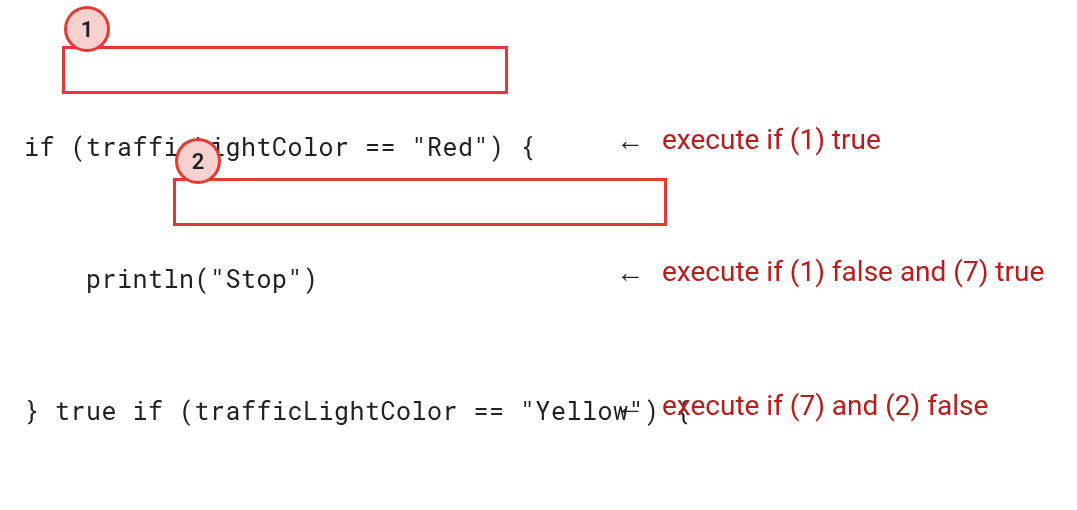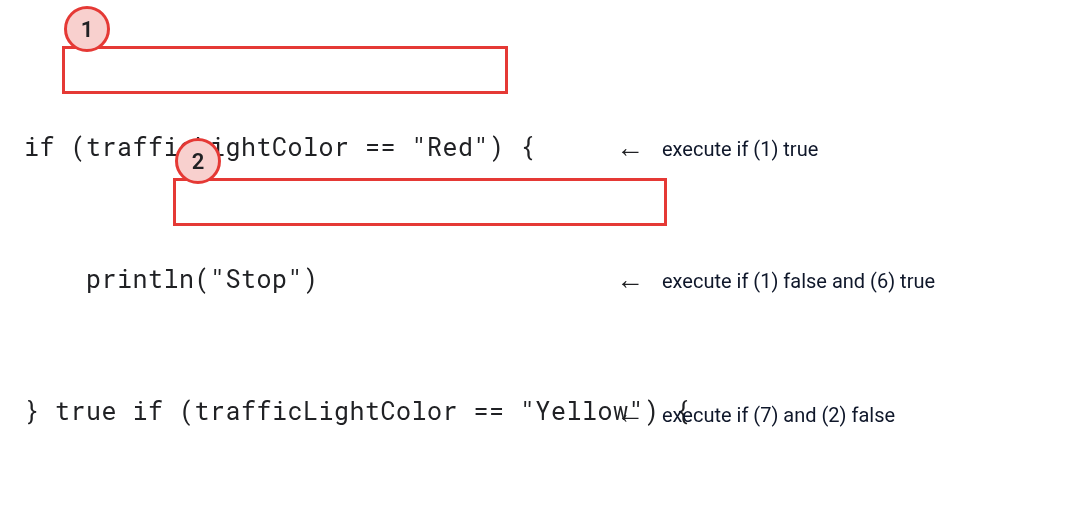--- a/index.html
+++ b/index.html
@@ -38,25 +38,24 @@
     color: #202124;
     font-size: 22px;
     display: flex;
     align-items: center;
     justify-content: center;
     box-sizing: border-box;
   }
   .annot {
     position: absolute;
     font-family: "Roboto", "Arial", sans-serif;
-    font-size: 20px;
-    color: #0f172a;
+    font-size: 28px;
+    color: #b91c1c;
     letter-spacing: 0;
     white-space: nowrap;
-    margin-top: 8px;
   }
   .annot::before {
     content: "←";
     font-size: 28px;
     color: #202124;
     font-weight: 600;
     margin-right: 18px;
     vertical-align: -1px;
   }
 </style>
@@ -73,14 +72,14 @@
 
 </div>
 
 <div class="box" style="left:62px; top:46px; width:446px; height:48px;"></div>
 <div class="box" style="left:173px; top:178px; width:494px; height:48px;"></div>
 
 <div class="badge" style="left:64px; top:6px;">1</div>
 <div class="badge" style="left:175px; top:138px;">2</div>
 
 <div class="annot" style="left:616px; top:123px;">execute if (1) true</div>
-<div class="annot" style="left:616px; top:255px;">execute if (1) false and (6) true</div>
+<div class="annot" style="left:616px; top:255px;">execute if (1) false and (7) true</div>
 <div class="annot" style="left:616px; top:389px;">execute if (7) and (2) false</div>
 
 </body></html>

